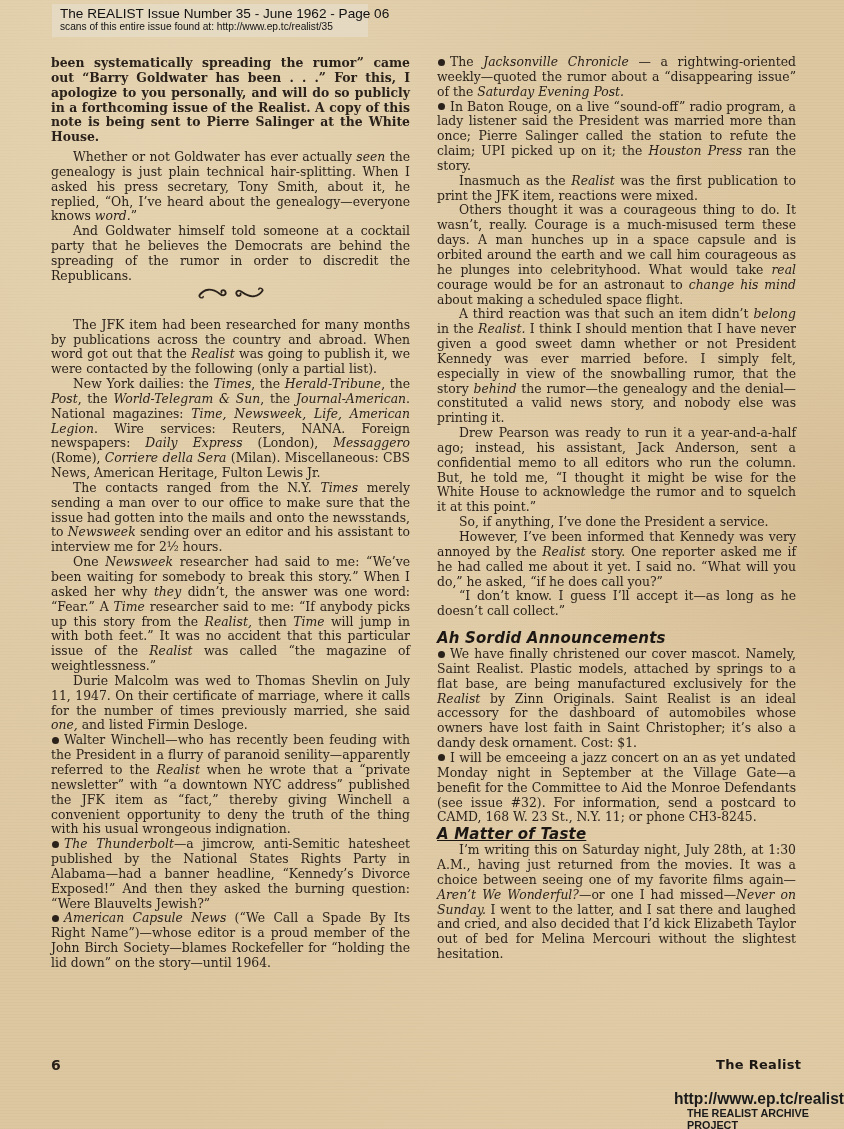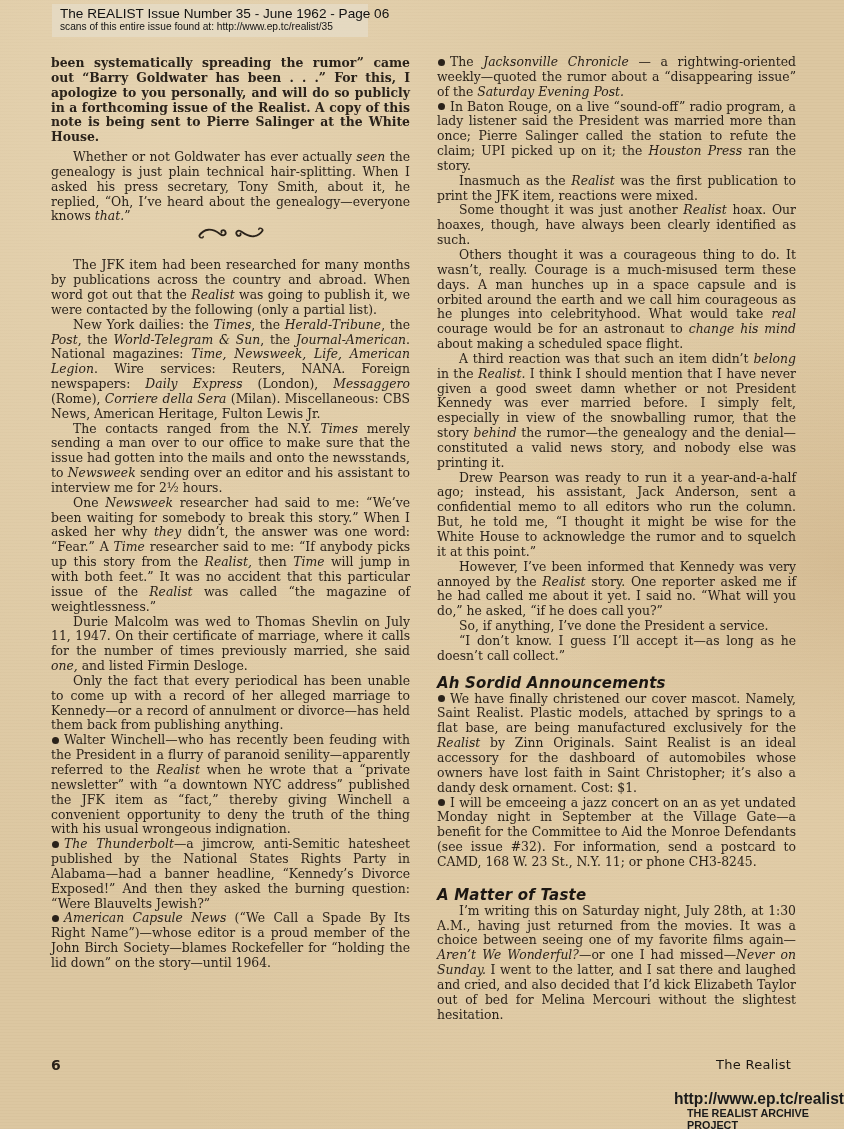--- a/index.html
+++ b/index.html
@@ -30,69 +30,68 @@
   p.bold { font-weight: bold; }
   p.bullet { text-indent: 0; }
   .sp { height: 5px; }
   .dot { display: inline-block; width: 7px; height: 7px; background: #2a221a; border-radius: 50%; margin: 0 5px 1px 1px; vertical-align: middle; }
   .ornament { text-align: center; height: 26px; margin: 2px 0 6px; }
   .ornament svg { display: inline-block; }
   h2 {
     font-family: "DejaVu Sans", sans-serif; font-style: italic; font-weight: bold;
     font-size: 15px; line-height: 18px; margin: 10px 0 0; letter-spacing: 0.2px; color: #1c1712;
   }
-  h2.second { margin-top: 16px; }
+  h2.second { margin-top: 0; text-decoration: underline; }
   .pagenum { position: absolute; left: 51px; top: 1057px; font-family: "DejaVu Sans", sans-serif; font-weight: bold; font-size: 14px; }
-  .masthead { position: absolute; left: 716px; top: 1057px; font-family: "DejaVu Sans", sans-serif; font-weight: normal; font-size: 13px; letter-spacing: 0.3px; color: #1c1712; }
+  .masthead { position: absolute; left: 716px; top: 1057px; font-family: "DejaVu Sans", sans-serif; font-weight: bold; font-size: 13px; letter-spacing: 0.3px; color: #1c1712; }
   .archive { position: absolute; left: 652px; top: 1090px; font-family: "Liberation Sans", sans-serif; color: #1a1a1a; font-weight: bold; }
   .archive .url { font-size: 15.6px; line-height: 17px; text-align: right; }
   .archive .proj { font-size: 10.8px; line-height: 12px; margin-left: 35px; }
   i { }
 </style>
 </head>
 <body>
 
 <div class="scan-label">
   <div class="t1">The REALIST Issue Number 35 - June 1962 - Page 06</div>
   <div class="t2">scans of this entire issue found at: http://www.ep.tc/realist/35</div>
 </div>
 
 <div class="col col-left">
   <p class="bold noind">been systematically spreading the rumor” came out “Barry Goldwater has been . . .” For this, I apologize to you personally, and will do so publicly in a forthcoming issue of the Realist. A copy of this note is being sent to Pierre Salinger at the White House.</p>
   <div class="sp"></div>
-  <p><span>Whether or not Goldwater has ever actually </span><i>seen</i><span> the genealogy is just plain technical hair-splitting. When I asked his press secretary, Tony Smith, about it, he replied, “Oh, I’ve heard about the genealogy—everyone knows </span><i>that.</i><span>”</span></p>
+  <p><span>Whether or not Goldwater has ever actually </span><i>seen</i><span> the genealogy is just plain technical hair-splitting. When I asked his press secretary, Tony Smith, about it, he replied, “Oh, I’ve heard about the genealogy—everyone knows </span><i>word.</i><span>”</span></p>
+  <p>And Goldwater himself told someone at a cocktail party that he believes the Democrats are behind the spreading of the rumor in order to discredit the Republicans.</p>
   <div class="ornament">
     <svg width="70" height="14" viewBox="0 0 70 14">
       <path d="M3 10 C 8 2, 16 2, 24 8 C 28 11, 31 8, 29 5 C 27 3, 24 5, 26 7" fill="none" stroke="#2a221a" stroke-width="1.8"></path>
       <path d="M67 4 C 62 12, 54 12, 46 6 C 42 3, 39 6, 41 9 C 43 11, 46 9, 44 7" fill="none" stroke="#2a221a" stroke-width="1.8"></path>
       <path d="M3 10 C 5 13, 8 12, 7 10" fill="none" stroke="#2a221a" stroke-width="1.4"></path>
       <path d="M67 4 C 65 1, 62 2, 63 4" fill="none" stroke="#2a221a" stroke-width="1.4"></path>
     </svg>
   </div>
   <p><span>The JFK item had been researched for many months by publications across the country and abroad. When word got out that the </span><i>Realist</i><span> was going to publish it, we were contacted by the following (only a partial list).</span></p>
   <p><span>New York dailies: the </span><i>Times</i><span>, the </span><i>Herald-Tribune</i><span>, the </span><i>Post</i><span>, the </span><i>World-Telegram &amp; Sun</i><span>, the </span><i>Journal-American</i><span>. National magazines: </span><i>Time, Newsweek, Life, American Legion</i><span>. Wire services: Reuters, NANA. Foreign newspapers: </span><i>Daily Express</i><span> (London), </span><i>Messaggero</i><span> (Rome), </span><i>Corriere della Sera</i><span> (Milan). Miscellaneous: CBS News, American Heritage, Fulton Lewis Jr.</span></p>
   <p><span>The contacts ranged from the N.Y. </span><i>Times</i><span> merely sending a man over to our office to make sure that the issue had gotten into the mails and onto the newsstands, to </span><i>Newsweek</i><span> sending over an editor and his assistant to interview me for 2½ hours.</span></p>
   <p><span>One </span><i>Newsweek</i><span> researcher had said to me: “We’ve been waiting for somebody to break this story.” When I asked her why </span><i>they</i><span> didn’t, the answer was one word: “Fear.” A </span><i>Time</i><span> researcher said to me: “If anybody picks up this story from the </span><i>Realist,</i><span> then </span><i>Time</i><span> will jump in with both feet.” It was no accident that this particular issue of the </span><i>Realist</i><span> was called “the magazine of weightlessness.”</span></p>
   <p><span>Durie Malcolm was wed to Thomas Shevlin on July 11, 1947. On their certificate of marriage, where it calls for the number of times previously married, she said </span><i>one,</i><span> and listed Firmin Desloge.</span></p>
-  <p>Only the fact that every periodical has been unable to come up with a record of her alleged marriage to Kennedy—or a record of annulment or divorce—has held them back from publishing anything.</p>
   <p class="bullet"><span class="dot"></span><span>Walter Winchell—who has recently been feuding with the President in a flurry of paranoid senility—apparently referred to the </span><i>Realist</i><span> when he wrote that a “private newsletter” with “a downtown NYC address” published the JFK item as “fact,” thereby giving Winchell a convenient opportunity to deny the truth of the thing with his usual wrongeous indignation.</span></p>
   <p class="bullet"><span class="dot"></span><i>The Thunderbolt</i><span>—a jimcrow, anti-Semitic hatesheet published by the National States Rights Party in Alabama—had a banner headline, “Kennedy’s Divorce Exposed!” And then they asked the burning question: “Were Blauvelts Jewish?”</span></p>
   <p class="bullet"><span class="dot"></span><i>American Capsule News</i><span> (“We Call a Spade By Its Right Name”)—whose editor is a proud member of the John Birch Society—blames Rockefeller for “holding the lid down” on the story—until 1964.</span></p>
 </div>
 
 <div class="col col-right">
   <p class="bullet"><span class="dot"></span><span>The </span><i>Jacksonville Chronicle</i><span> — a rightwing-oriented weekly—quoted the rumor about a “disappearing issue” of the </span><i>Saturday Evening Post.</i></p>
   <p class="bullet"><span class="dot"></span><span>In Baton Rouge, on a live “sound-off” radio program, a lady listener said the President was married more than once; Pierre Salinger called the station to refute the claim; UPI picked up on it; the </span><i>Houston Press</i><span> ran the story.</span></p>
   <p><span>Inasmuch as the </span><i>Realist</i><span> was the first publication to print the JFK item, reactions were mixed.</span></p>
-  <p><span>Some thought it was just another </span><i>Realist</i><span> hoax. Our hoaxes, though, have always been clearly identified as such.</span></p>
   <p><span>Others thought it was a courageous thing to do. It wasn’t, really. Courage is a much-misused term these days. A man hunches up in a space capsule and is orbited around the earth and we call him courageous as he plunges into celebrityhood. What would take </span><i>real</i><span> courage would be for an astronaut to </span><i>change his mind</i><span> about making a scheduled space flight.</span></p>
   <p><span>A third reaction was that such an item didn’t </span><i>belong</i><span> in the </span><i>Realist.</i><span> I think I should mention that I have never given a good sweet damn whether or not President Kennedy was ever married before. I simply felt, especially in view of the snowballing rumor, that the story </span><i>behind</i><span> the rumor—the genealogy and the denial—constituted a valid news story, and nobody else was printing it.</span></p>
   <p>Drew Pearson was ready to run it a year-and-a-half ago; instead, his assistant, Jack Anderson, sent a confidential memo to all editors who run the column. But, he told me, “I thought it might be wise for the White House to acknowledge the rumor and to squelch it at this point.”</p>
+  <p>So, if anything, I’ve done the President a service.</p>
   <p><span>However, I’ve been informed that Kennedy was very annoyed by the </span><i>Realist</i><span> story. One reporter asked me if he had called me about it yet. I said no. “What will you do,” he asked, “if he does call you?”</span></p>
-  <p>So, if anything, I’ve done the President a service.</p>
   <p>“I don’t know. I guess I’ll accept it—as long as he doesn’t call collect.”</p>
 
   <h2>Ah Sordid Announcements</h2>
   <p class="bullet"><span class="dot"></span><span>We have finally christened our cover mascot. Namely, Saint Realist. Plastic models, attached by springs to a flat base, are being manufactured exclusively for the </span><i>Realist</i><span> by Zinn Originals. Saint Realist is an ideal accessory for the dashboard of automobiles whose owners have lost faith in Saint Christopher; it’s also a dandy desk ornament. Cost: $1.</span></p>
   <p class="bullet"><span class="dot"></span><span>I will be emceeing a jazz concert on an as yet undated Monday night in September at the Village Gate—a benefit for the Committee to Aid the Monroe Defendants (see issue #32). For information, send a postcard to CAMD, 168 W. 23 St., N.Y. 11; or phone CH3-8245.</span></p>
 
   <h2 class="second">A Matter of Taste</h2>
   <p><span>I’m writing this on Saturday night, July 28th, at 1:30 A.M., having just returned from the movies. It was a choice between seeing one of my favorite films again—</span><i>Aren’t We Wonderful?</i><span>—or one I had missed—</span><i>Never on Sunday.</i><span> I went to the latter, and I sat there and laughed and cried, and also decided that I’d kick Elizabeth Taylor out of bed for Melina Mercouri without the slightest hesitation.</span></p>
 </div>
 

